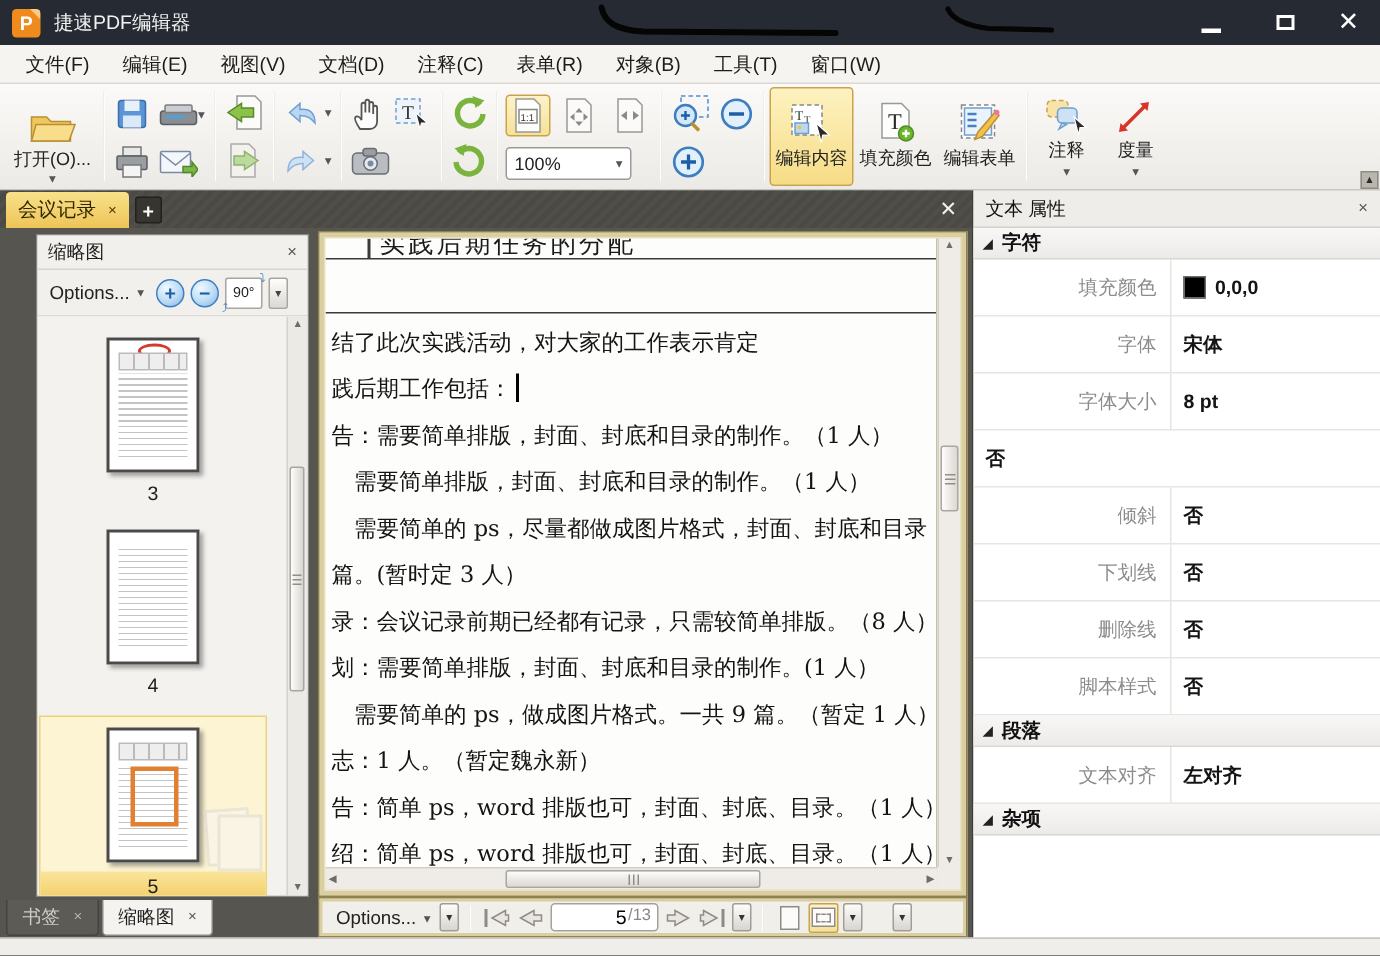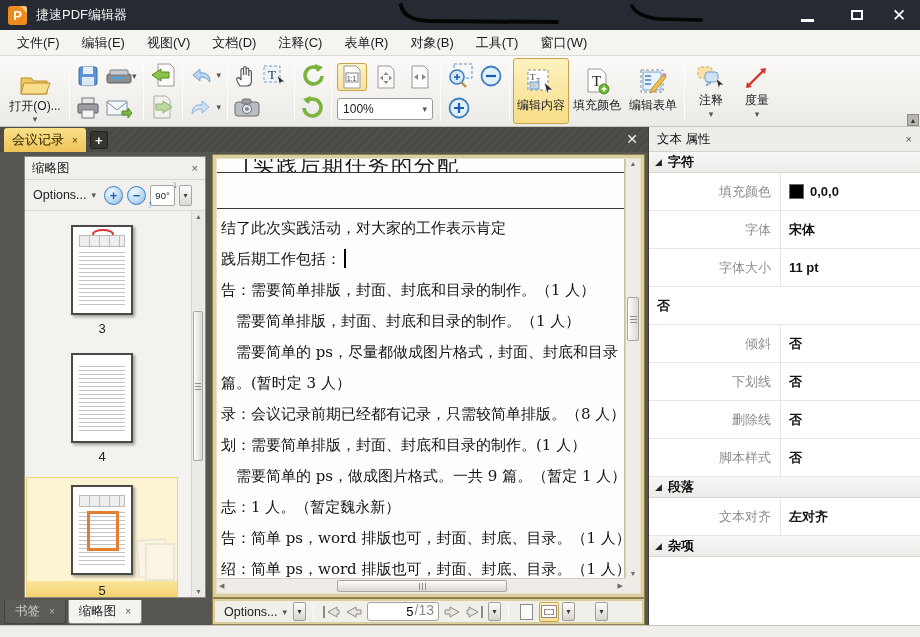--- a/index.html
+++ b/index.html
@@ -25,21 +25,21 @@
 
   
   .toolbar{left:0;top:56px;width:920px;height:71px;background:linear-gradient(#fbfaf8,#eceae6);border-bottom:1px solid #c9c6c0;display:flex;align-items:stretch;padding:2px 2px 2px 4px;}
   .tsep{width:1px;background:#c6c3bd;border-right:1px solid #fdfdfc;margin:3px 3px;}
   .tgroup{display:flex;flex-direction:column;justify-content:space-around;padding:1px 2px;}
   .trow{display:flex;align-items:center;gap:4px;}
   .tbtn{display:flex;align-items:center;justify-content:center;border-radius:3px;padding:1px;}
   .chev{font-size:9px;color:#555;line-height:8px;}
   .openbtn{width:62px;display:flex;flex-direction:column;align-items:center;justify-content:flex-end;}
   .openlabel{font-size:12px;margin-top:1px;}
-  .combo{width:96px;height:22px;background:#fff;border:1px solid #9c9a96;border-radius:3px;display:flex;align-items:center;justify-content:space-between;padding:0 5px;font-size:12px;}
+  .combo{width:84px;height:22px;background:#fff;border:1px solid #9c9a96;border-radius:3px;display:flex;align-items:center;justify-content:space-between;padding:0 5px;font-size:12px;}
   .goldsel{border:1px solid #c9a24a;background:linear-gradient(#fdf3c8,#f6e199);border-radius:3px;}
   .bigbtn{width:56px;display:flex;flex-direction:column;align-items:center;justify-content:center;gap:1px;border-radius:3px;padding:2px 1px;}
   .bigbtn .blabel{font-size:12px;white-space:nowrap;}
   .bigactive{background:linear-gradient(#fdf2c0,#f6dc85);border:1px solid #c9a24a;}
   .tb-scroll{right:0;top:56px;width:14px;height:71px;display:flex;flex-direction:column;justify-content:space-between;padding:2px 1px;}
   .tb-scroll .sq{width:12px;height:12px;background:#b9b6b0;border:1px solid #8f8c86;color:#2e2c28;font-size:7px;display:flex;align-items:center;justify-content:center;}
 
   
   .tabbar{left:0;top:127px;width:648px;height:25px;background:repeating-linear-gradient(135deg,#504e49 0 3px,#4b4944 3px 6px);display:flex;align-items:flex-end;}
   .doctab{height:24px;margin-left:4px;background:linear-gradient(#f9e189,#eec458);border-radius:3px 3px 0 0;display:flex;align-items:center;gap:8px;padding:0 8px;color:#2e2600;}
@@ -75,21 +75,21 @@
   .scrollarrow{font-size:7px;color:#6e6c68;}
   .sthumb{width:10px;border-radius:2px;background:linear-gradient(90deg,#fdfdfc,#d9d6d0);border:1px solid #a9a6a0;display:flex;flex-direction:column;align-items:center;justify-content:center;gap:2px;}
   .sthumb i{display:block;width:6px;height:1px;background:#918e88;}
 
   
   .docframe{left:212px;top:154px;width:433px;height:444px;border:1px solid #8f824d;box-shadow:inset 0 0 0 3px #d9cfa0;background:#e9e2c2;padding:4px;}
   .docinner{position:relative;width:100%;height:100%;display:grid;grid-template-columns:1fr 15px;grid-template-rows:1fr 15px;}
   .paper{position:relative;background:#fdfdfc;overflow:hidden;border-right:1px solid #c9c2a0;}
   .topcell{position:absolute;left:0;top:0;right:0;height:14px;border-bottom:1.5px solid #3a3a3a;overflow:hidden;}
   .topcell .vline{position:absolute;left:28px;top:0;bottom:0;width:1.5px;background:#3a3a3a;}
-  .topcell .ttext{position:absolute;left:36px;top:-8px;font-family:"DejaVu Serif","Liberation Serif",serif;font-size:21px;color:#1a1a1a;letter-spacing:2px;}
+  .topcell .ttext{position:absolute;left:36px;top:-8px;font-family:"DejaVu Serif","Liberation Serif",serif;font-size:17px;color:#1a1a1a;letter-spacing:2px;}
   .hline2{position:absolute;left:0;right:0;top:49px;border-top:1.5px solid #3a3a3a;}
   .dlines{position:absolute;left:4px;right:0;top:54px;}
   .dline{height:31px;line-height:31px;font-family:"DejaVu Serif","Liberation Serif",serif;font-size:15px;color:#141414;white-space:nowrap;overflow:hidden;}
   .dline.ind{padding-left:15px;}
   .caret{display:inline-block;width:1.5px;height:19px;background:#000;vertical-align:-4px;margin-left:3px;}
   .dvscroll{background:#efece7;border-left:1px solid #d2cfc8;position:relative;display:flex;flex-direction:column;align-items:center;justify-content:space-between;padding:1px 0;}
   .dvthumb{position:absolute;top:138px;left:1px;width:12px;height:44px;background:linear-gradient(90deg,#fdfdfc,#dcd8d2);border:1px solid #a9a6a0;border-radius:2px;display:flex;flex-direction:column;align-items:center;justify-content:center;gap:2px;}
   .dvthumb i{display:block;width:7px;height:1px;background:#918e88;}
   .dhscroll{background:#efece7;border-top:1px solid #d2cfc8;position:relative;display:flex;align-items:center;justify-content:space-between;padding:0 2px;}
   .dhthumb{position:absolute;left:120px;width:170px;height:12px;top:1px;background:linear-gradient(#fdfdfc,#dcd8d2);border:1px solid #a9a6a0;border-radius:2px;display:flex;align-items:center;justify-content:center;gap:2px;}
@@ -97,21 +97,21 @@
   .scorner{background:#efece7;}
 
   
   .navbar{left:212px;top:598px;width:433px;height:27px;border:1px solid #8f824d;box-shadow:inset 0 0 0 2px #d9cfa0;background:#f1efea;display:flex;align-items:center;padding:0 8px;gap:3px;}
   .navopts{display:flex;align-items:center;gap:5px;font-size:12.5px;padding:2px 3px;}
   .vchevbtn{width:13px;height:19px;background:linear-gradient(#fdfdfc,#d8d5cf);border:1px solid #a09d97;border-radius:2px;display:flex;align-items:center;justify-content:center;font-size:8px;color:#333;}
   .nsep{width:1px;height:18px;background:#c6c3bd;border-right:1px solid #fff;margin:0 4px;}
   .navarrow{display:flex;align-items:center;justify-content:center;}
   .pageinput{width:72px;height:19px;background:#fff;border:1px solid #a5a29c;border-radius:3px;display:flex;align-items:center;justify-content:flex-end;padding:0 4px;gap:1px;}
   .pageinput input{width:34px;border:none;outline:none;text-align:right;font-size:13px;font-family:inherit;background:transparent;}
-  .ptotal{color:#8a8782;font-size:14px;margin-top:-4px;}
+  .ptotal{color:#8a8782;font-size:11px;margin-top:-4px;}
   .pgbtn{width:20px;height:20px;display:flex;align-items:center;justify-content:center;border-radius:2px;}
   .pgico{width:13px;height:16px;background:#fcfbf9;border:1px solid #8f8c86;}
   .pglayout{width:16px;height:13px;border:1px solid #8f8c86;background:#fcfbf9;position:relative;}
   .pglayout::after{content:"";position:absolute;left:2px;right:2px;bottom:2px;height:4px;border:1px dashed #8f8c86;}
 
   
   .btabs{left:0;top:600px;width:212px;height:25px;display:flex;align-items:flex-start;padding-left:4px;gap:2px;}
   .btab{height:24px;display:flex;align-items:center;gap:9px;padding:0 10px;border-radius:0 0 3px 3px;font-size:12.5px;}
   .btab .x{font-size:10px;}
   .btab-dark{background:#5d5b55;color:#cfccc6;border:1px solid #454340;border-top:none;}
@@ -624,21 +624,21 @@
       </div>
       <div class="prow">
         <div class="plabel">字体</div>
         <div class="pval">
             <span>宋体</span>
           </div>
       </div>
       <div class="prow">
         <div class="plabel">字体大小</div>
         <div class="pval">
-            <span>11 pt</span>
+            <span>8 pt</span>
           </div>
       </div>
       <div class="prow">
         <div class="pval">
             <span>否</span>
           </div>
       </div>
       <div class="prow">
         <div class="plabel">倾斜</div>
         <div class="pval">

